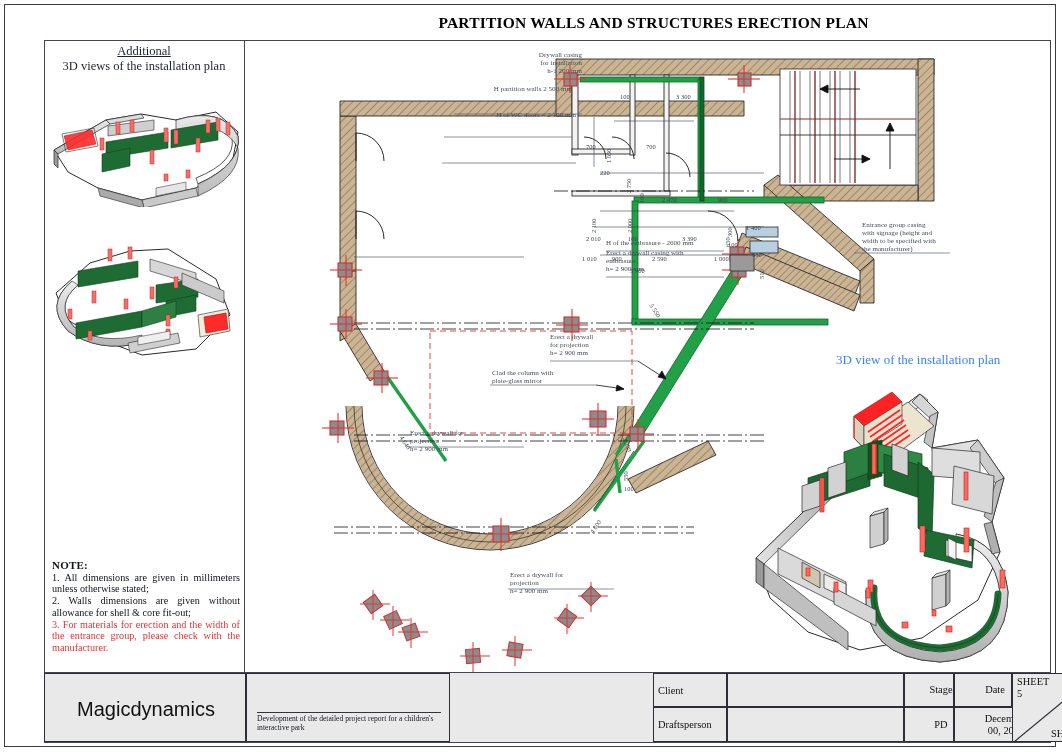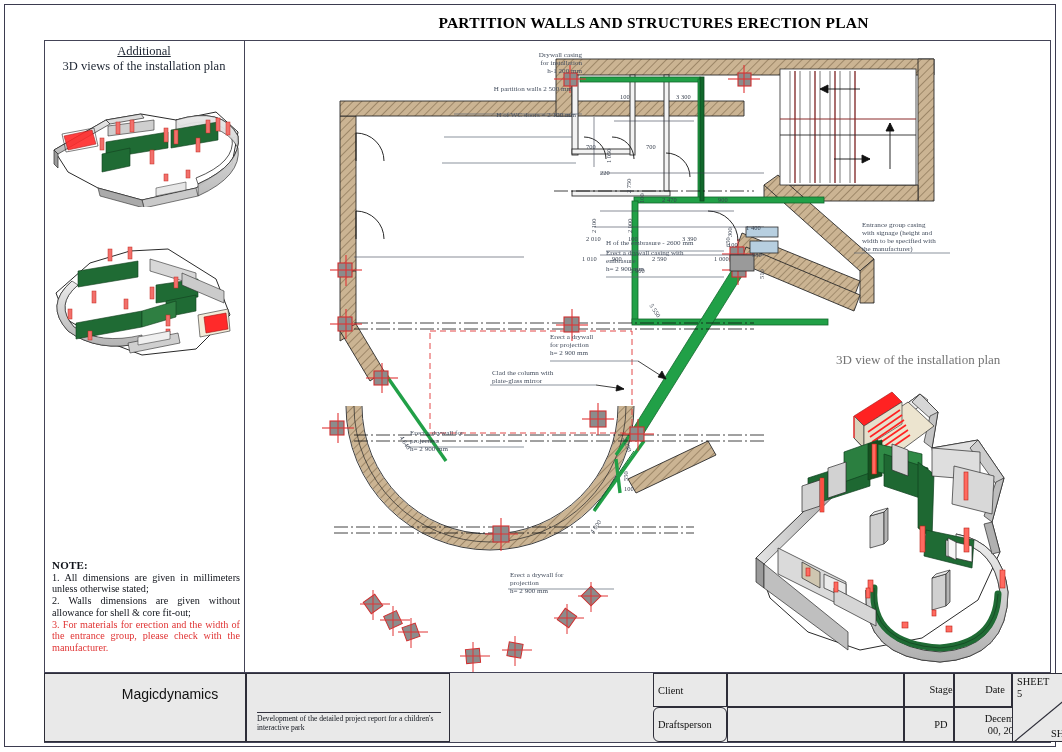--- a/index.html
+++ b/index.html
@@ -39,43 +39,43 @@
 
   
   #plan{position:absolute;left:246px;top:41px;width:804px;height:631px;overflow:hidden;margin-left:48px;}
   #plan svg{position:absolute;left:0;top:0;}
 
   .anno{position:absolute;font-size:7.1px;line-height:8.1px;color:#444e5e;white-space:pre-line;}
   .anno.r{text-align:right;}
   .dim{position:absolute;font-size:6.4px;color:#3a4250;letter-spacing:.1px;}
   .dimv{position:absolute;font-size:6.4px;color:#3a4250;transform:rotate(-90deg);transform-origin:left top;}
 
-  #view3d-cap{position:absolute;left:836px;top:352px;font-size:13px;color:#737373;}
+  #view3d-cap{position:absolute;left:836px;top:352px;font-size:13px;color:#3b82f6;}
 
   #iso3{position:absolute;left:742px;top:382px;width:310px;height:285px;}
 
   
   #tb{position:absolute;left:44px;top:673px;width:1007px;height:69px;background:#e9e9e9;
       border-collapse:collapse;}
   #tb .cell{position:absolute;box-sizing:border-box;border:1px solid #2d2d38;background:#e9e9e9;}
 
   #tb-company{left:0;top:0;width:202px;height:69px;}
-  #tb-company .lbl{position:absolute;left:0;top:12px;width:202px;text-align:center;
-     font-family:"Liberation Sans",sans-serif;font-size:14px;color:#111;padding-left:24px;}
+  #tb-company .lbl{position:absolute;left:0;top:24px;width:202px;text-align:center;
+     font-family:"Liberation Sans",sans-serif;font-size:20px;color:#111;}
 
   #tb-proj{left:202px;top:0;width:204px;height:69px;padding-left:36px;}
   #tb-proj .ln{position:absolute;left:10px;top:38px;width:184px;height:1px;background:#33333f;}
   #tb-proj .lbl{position:absolute;left:10px;top:40px;width:190px;font-size:7.6px;line-height:9px;color:#12161e;}
 
   #tb-name{left:406px;top:0;width:203px;height:69px;}
   #tb-name .lbl{position:absolute;left:4px;top:17px;width:195px;text-align:center;font-size:11.4px;line-height:14px;color:#111;}
 
   #tb-clientlab{left:609px;top:0;width:74px;height:34px;}
   #tb-clientval{left:683px;top:0;width:177px;height:34px;}
-  #tb-draftlab{left:609px;top:34px;width:74px;height:35px;border-radius:6px;}
+  #tb-draftlab{left:609px;top:34px;width:74px;height:35px;}
   #tb-draftval{left:683px;top:34px;width:177px;height:35px;}
   #tb-stagelab{left:860px;top:0;width:50px;height:34px;}
   #tb-stageval{left:860px;top:34px;width:50px;height:35px;}
   #tb-datelab{left:910px;top:0;width:58px;height:34px;}
   #tb-dateval{left:910px;top:34px;width:80px;height:35px;}
   #tb-sheet{left:968px;top:0;width:83px;height:69px;}
 
   .lcell{font-size:10.4px;color:#111;padding-left:4px;display:flex;align-items:center;height:100%;}
   .ccell{font-size:10.4px;color:#111;display:flex;align-items:center;justify-content:center;
      height:100%;text-align:center;line-height:11.5px;padding-left:24px;}

